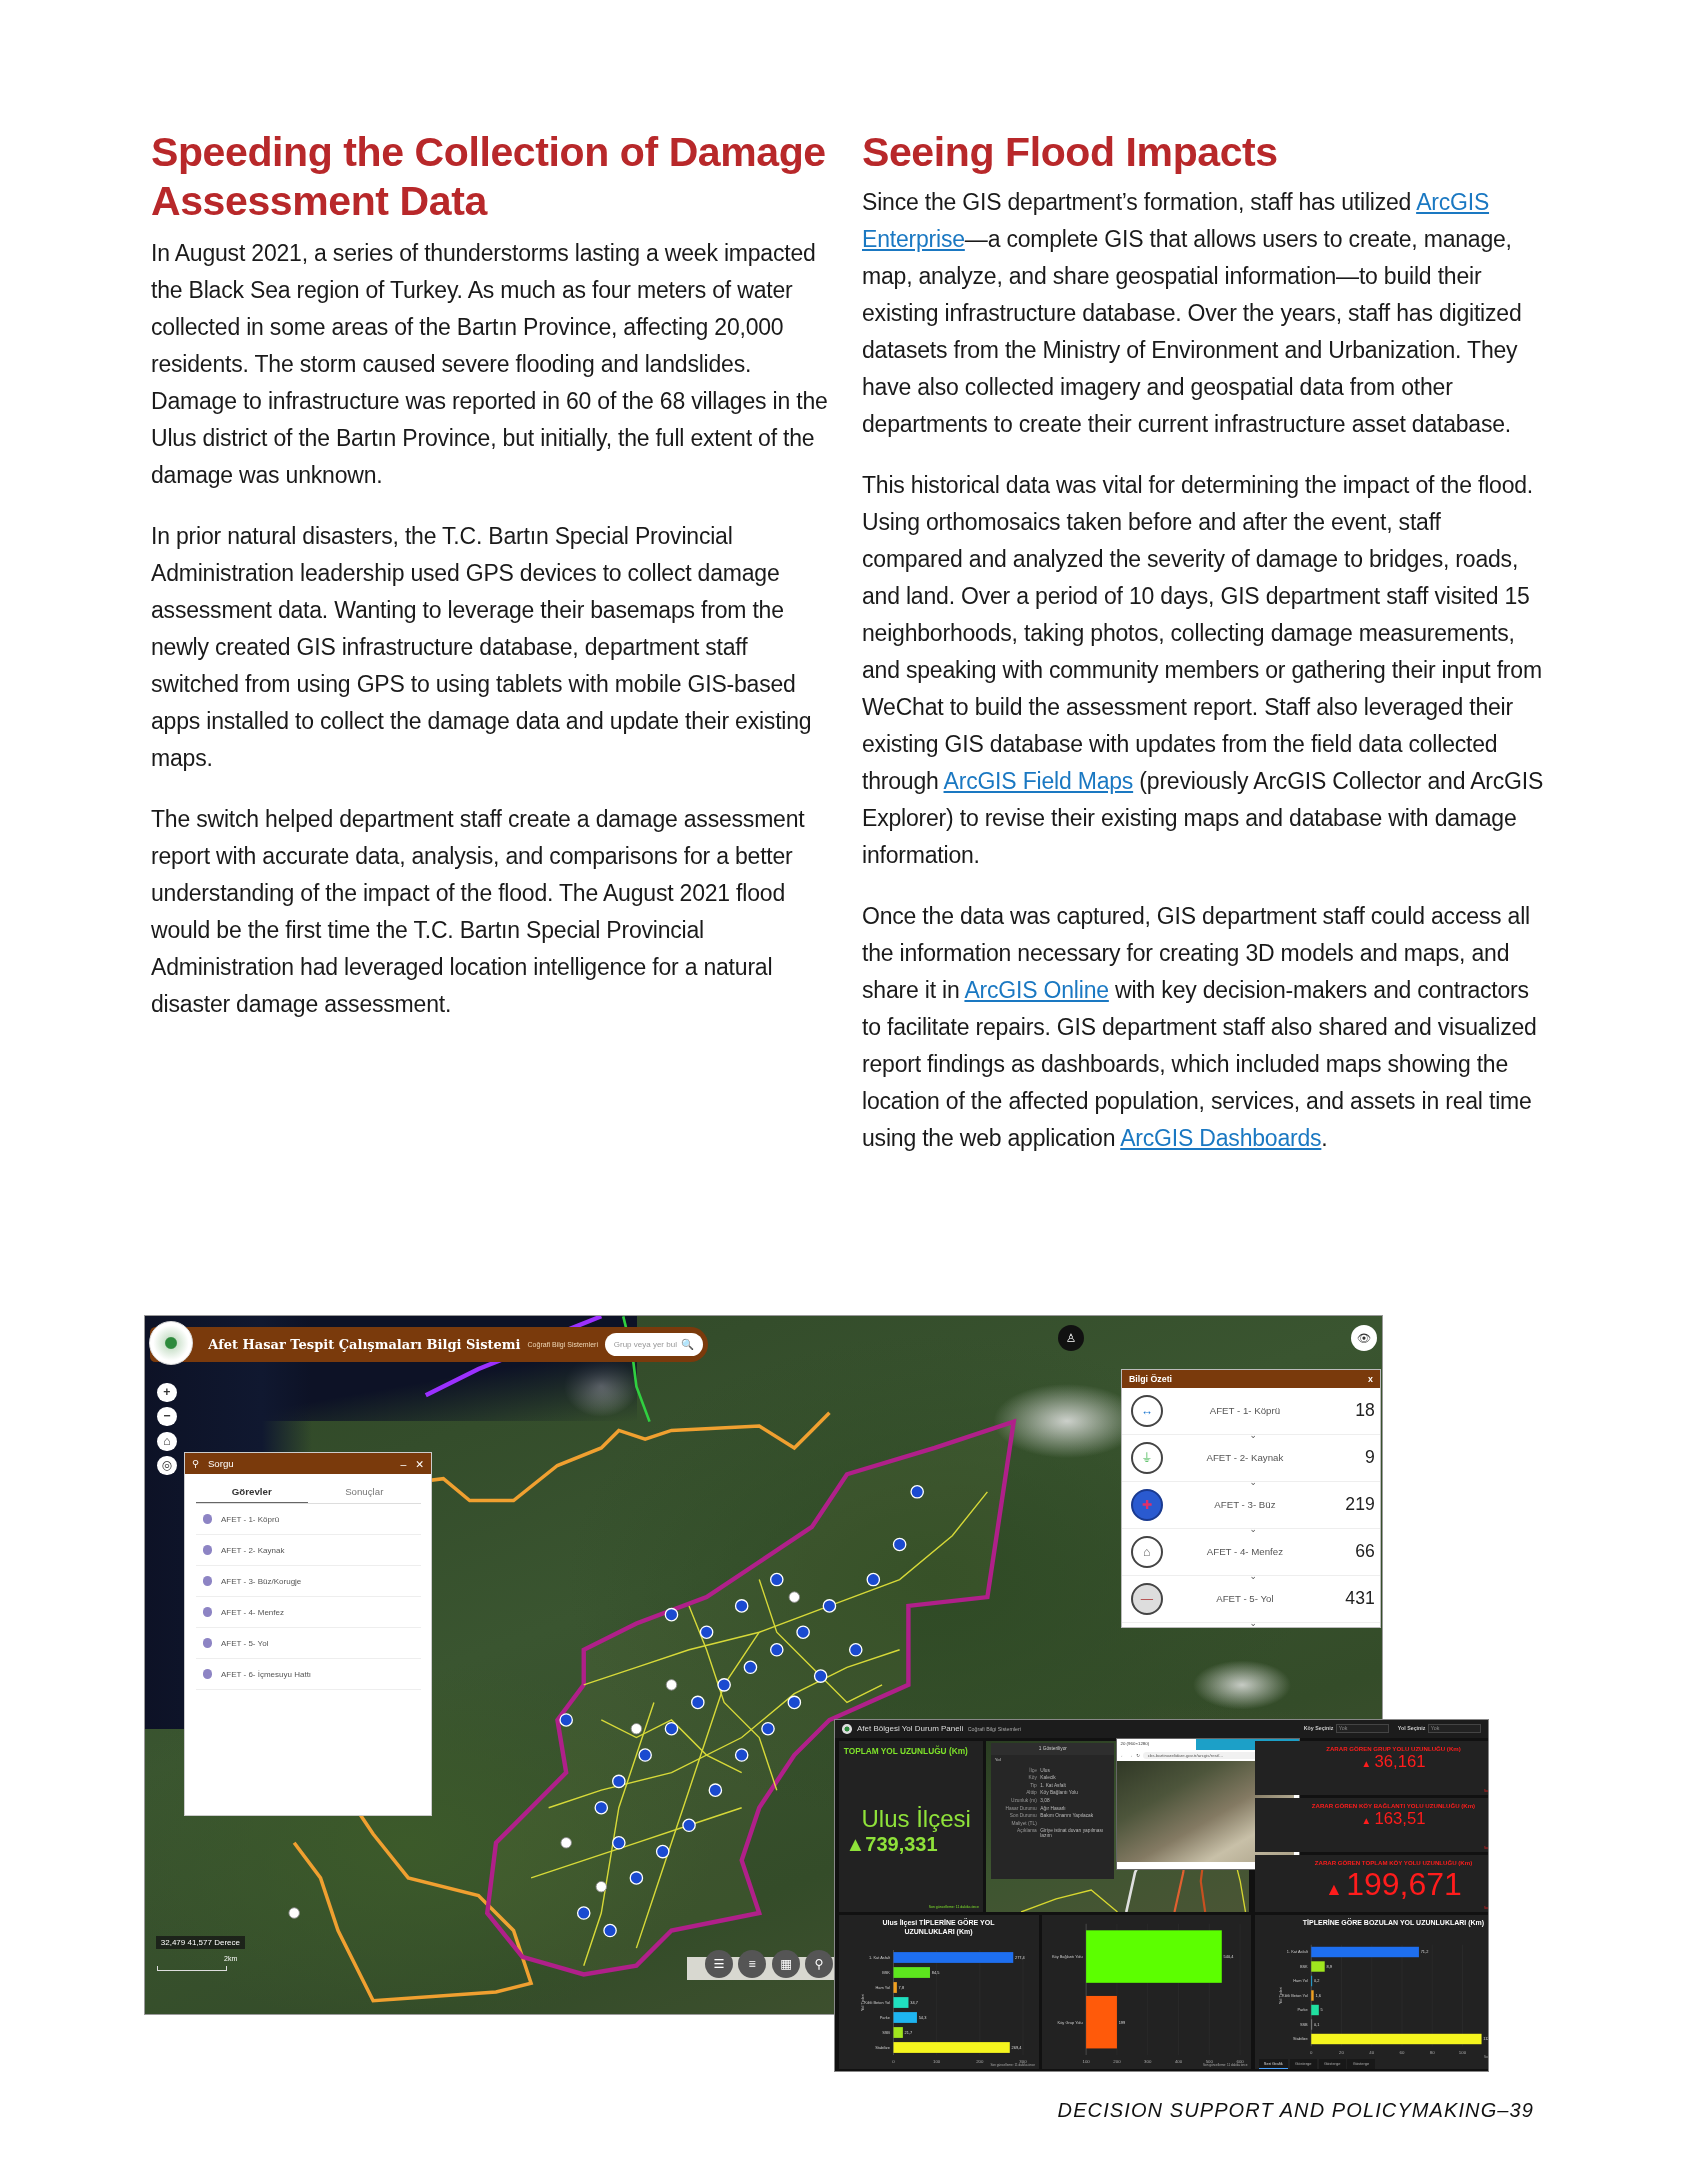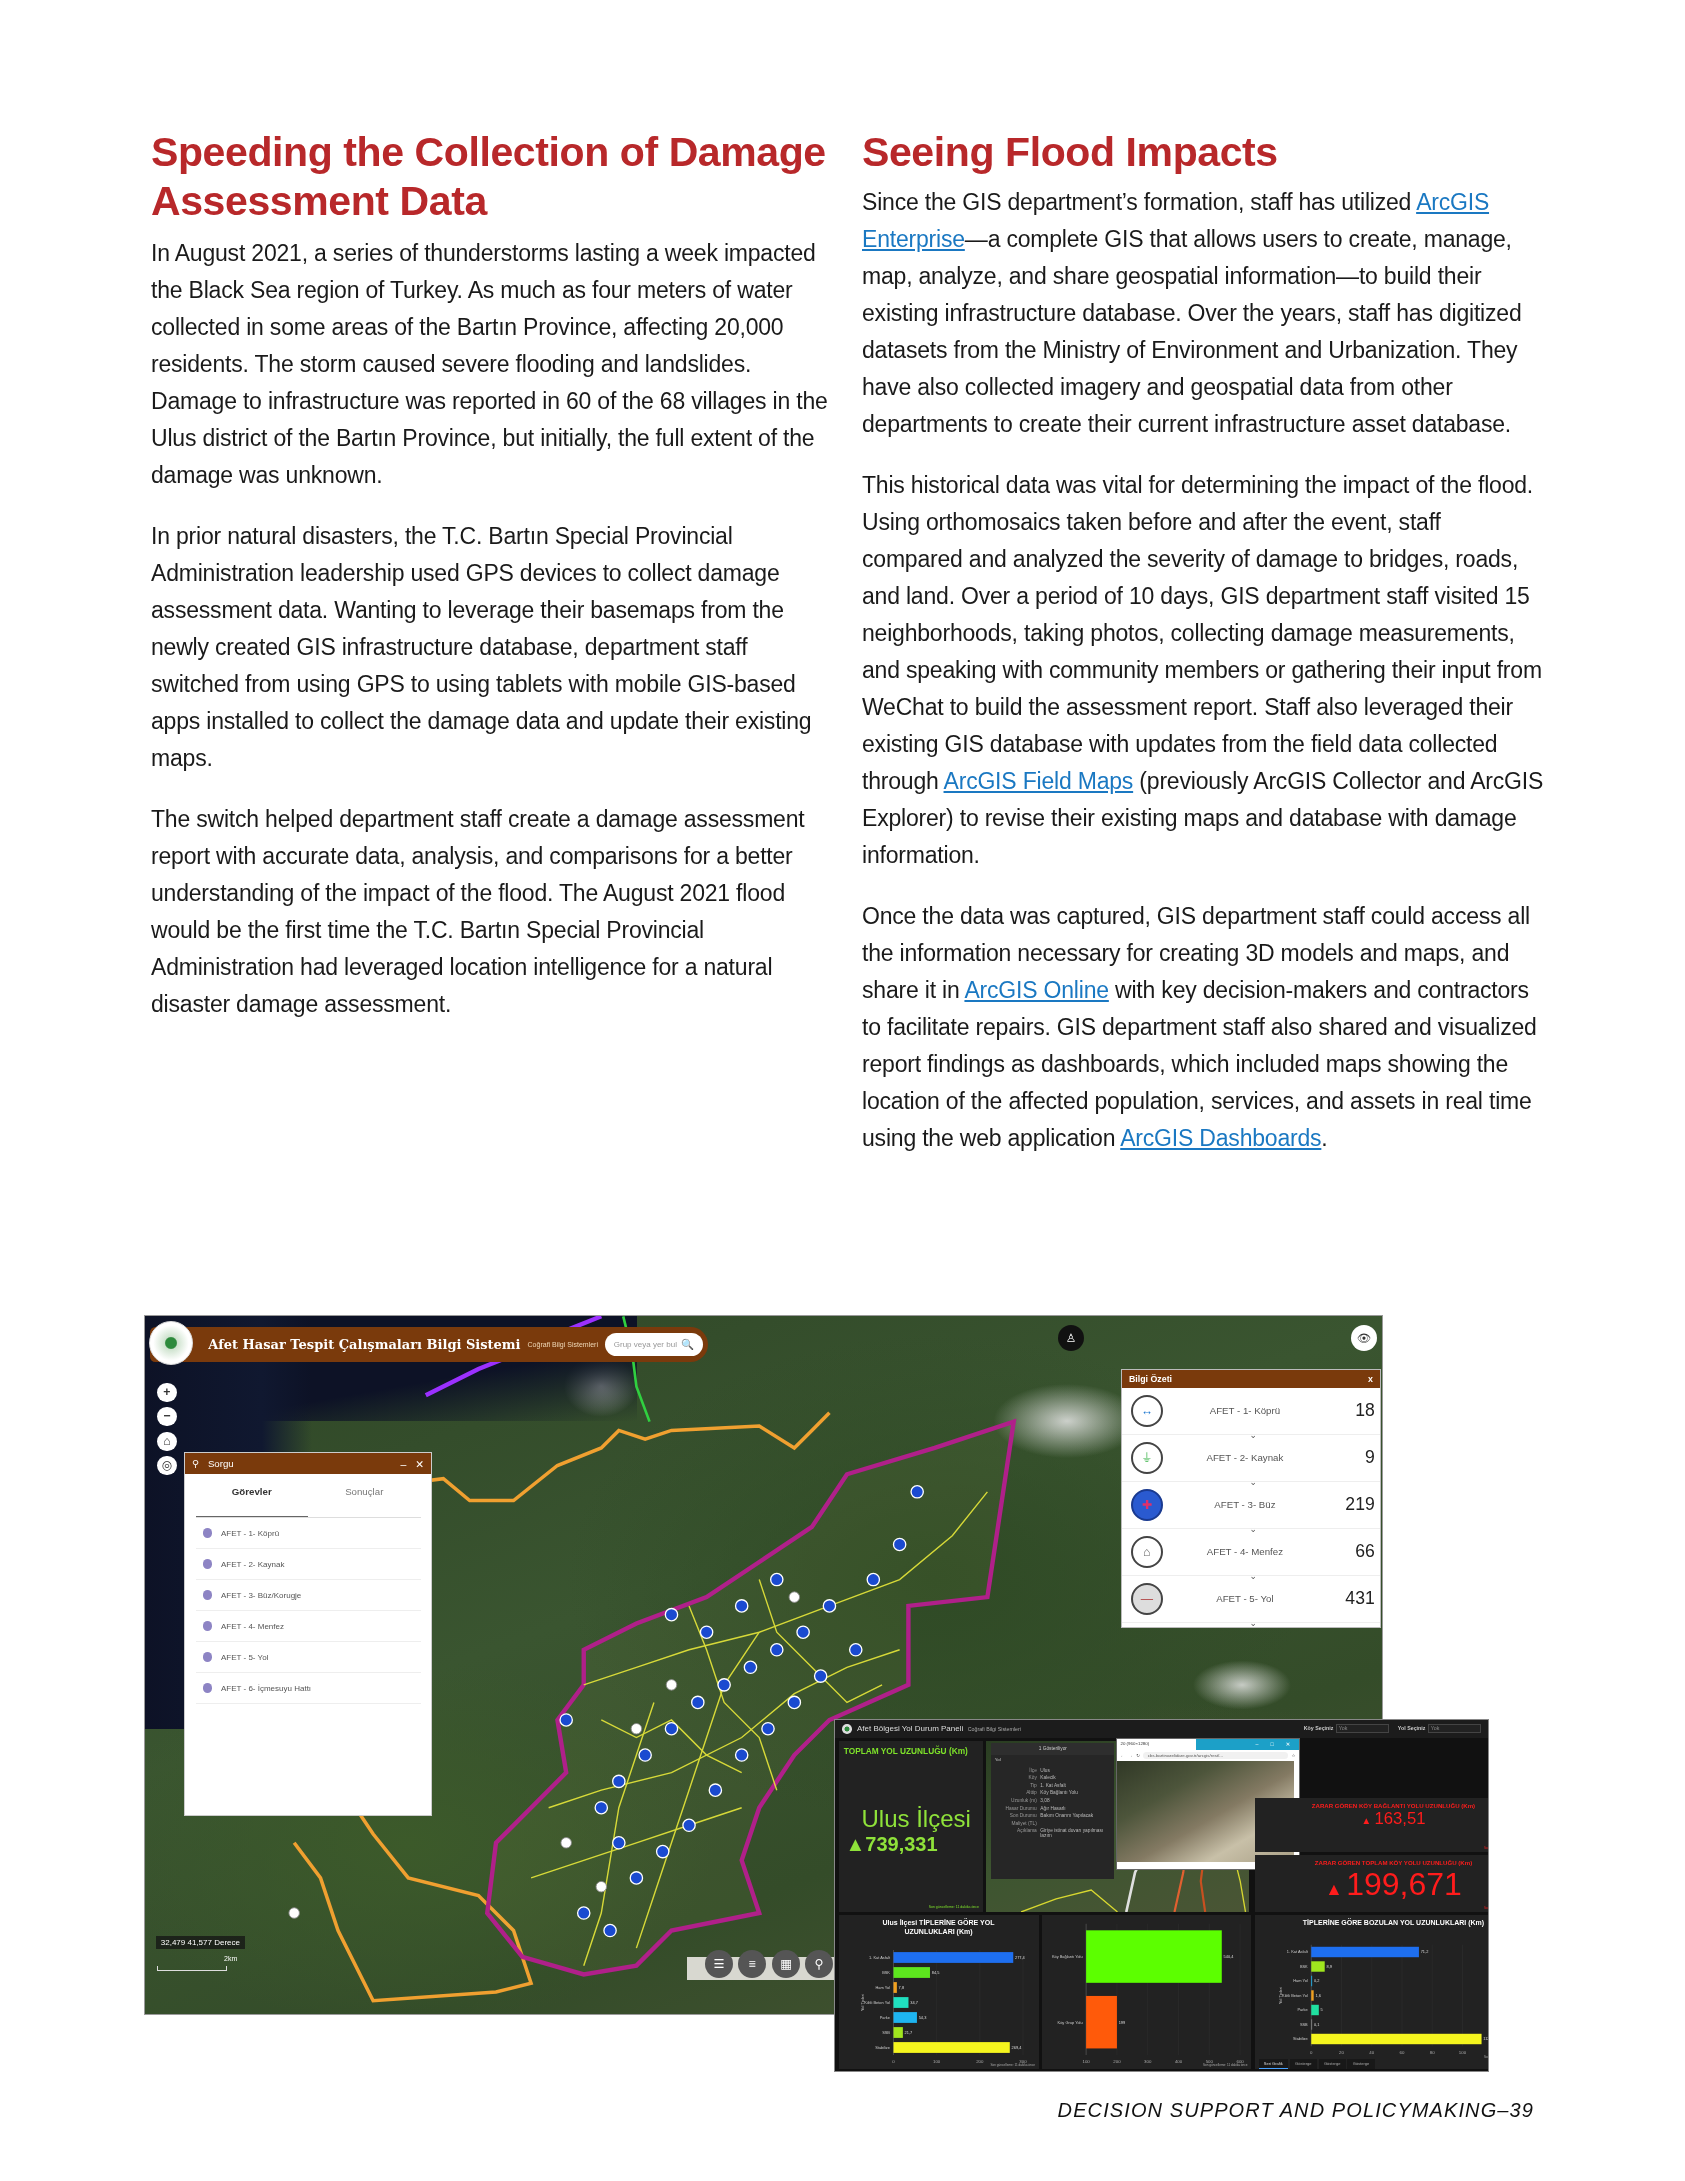--- a/index.html
+++ b/index.html
@@ -36,21 +36,21 @@
   .app-search { margin-left: 7px; flex: 1; height: 23px; margin-right: 5.3px; background: #fff; border-radius: 11.4px; display: flex; align-items: center; padding: 0 8.8px; font-size: 8px; color: #999; justify-content: space-between; }
   .app-search .mag { font-size: 10.5px; color: #555; }
 
   .map-ctrl { position: absolute; left: 12.3px; width: 19.3px; height: 19.3px; border-radius: 50%; background: #fff; color: #333; font-size: 12.3px; line-height: 19.3px; text-align: center; font-weight: bold; }
 
   .sorgu { position: absolute; left: 39px; top: 136px; width: 248px; height: 364px; background: #fff; border: 0.9px solid #ccc; }
   .sorgu-head { height: 21px; background: #7a3a0c; color: #fff; font-size: 9.7px; display: flex; align-items: center; padding: 0 7px; }
   .sorgu-head .grow { flex: 1; margin-left: 8.8px; }
   .sorgu-head .ctl { margin-left: 8.8px; font-size: 10.5px; }
   .sorgu-tabs { display: flex; margin: 12.3px 10.5px 0; border-bottom: 0.9px solid #ddd; }
-  .sorgu-tab { flex: 1; text-align: center; font-size: 9.7px; padding-bottom: 19px; color: #777; }
+  .sorgu-tab { flex: 1; text-align: center; font-size: 9.7px; padding-bottom: 5px; color: #777; }
   .sorgu-tab.active { color: #333; font-weight: bold; border-bottom: 1.8px solid #666; }
   .sorgu-item { display: flex; align-items: center; margin: 0 10.5px; height: 31px; border-bottom: 0.9px solid #eee; font-size: 8px; color: #555; }
   .sorgu-item .dot { width: 9.7px; height: 9.7px; border-radius: 50%; background: #8d84c4; margin: 0 8.8px 0 7px; }
 
   .top-btn { position: absolute; top: 8.8px; width: 26px; height: 26px; border-radius: 50%; text-align: center; line-height: 26px; font-size: 11.4px; }
   .bilgi { position: absolute; left: 976px; top: 53px; width: 260px; height: 259px; background: #fff; border: 0.9px solid #bbb; }
   .bilgi-head { height: 17.6px; background: #7a3a0c; color: #fff; font-size: 8.8px; font-weight: bold; display: flex; align-items: center; justify-content: space-between; padding: 0 7px; }
   .bilgi-row { position: relative; height: 47px; display: flex; align-items: center; border-bottom: 0.9px solid #eee; }
   .bilgi-icon { width: 32px; height: 32px; border-radius: 50%; border: 2.6px solid #444; margin-left: 8.8px; display: flex; align-items: center; justify-content: center; font-size: 12.3px; }
   .bilgi-label { flex: 1; text-align: center; font-size: 9.7px; color: #555; }
@@ -374,20 +374,25 @@
         <span>←</span>
         <span>→</span>
         <span>↻</span>
         <span class="url">cbs.bartinozelidare.gov.tr/arcgis/rest/...</span>
         <span>☆</span>
       </div>
       <div class="photo"></div>
     </div>
   </div>
 
+  <div class="p-red" style="top:21px; height:54px;">
+    <div class="ttl">ZARAR GÖREN GRUP YOLU UZUNLUĞU (Km)</div>
+    <div class="val"><span class="ic">▲</span><span>36,161</span></div>
+    <div class="foot">Son güncelleme: 11 dakika önce</div>
+  </div>
   <div class="p-red" style="top:78px; height:54px;">
     <div class="ttl">ZARAR GÖREN KÖY BAĞLANTI YOLU UZUNLUĞU (Km)</div>
     <div class="val"><span class="ic">▲</span><span>163,51</span></div>
     <div class="foot">Son güncelleme: 11 dakika önce</div>
   </div>
   <div class="p-red big" style="top:135px; height:57px;">
     <div class="ttl">ZARAR GÖREN TOPLAM KÖY  YOLU UZUNLUĞU (Km)</div>
     <div class="val" style="font-size:32px; line-height:35px;"><span class="ic" style="font-size:17.6px;">▲</span><span>199,671</span></div>
     <div class="foot">Son güncelleme: 11 dakika önce</div>
   </div>

